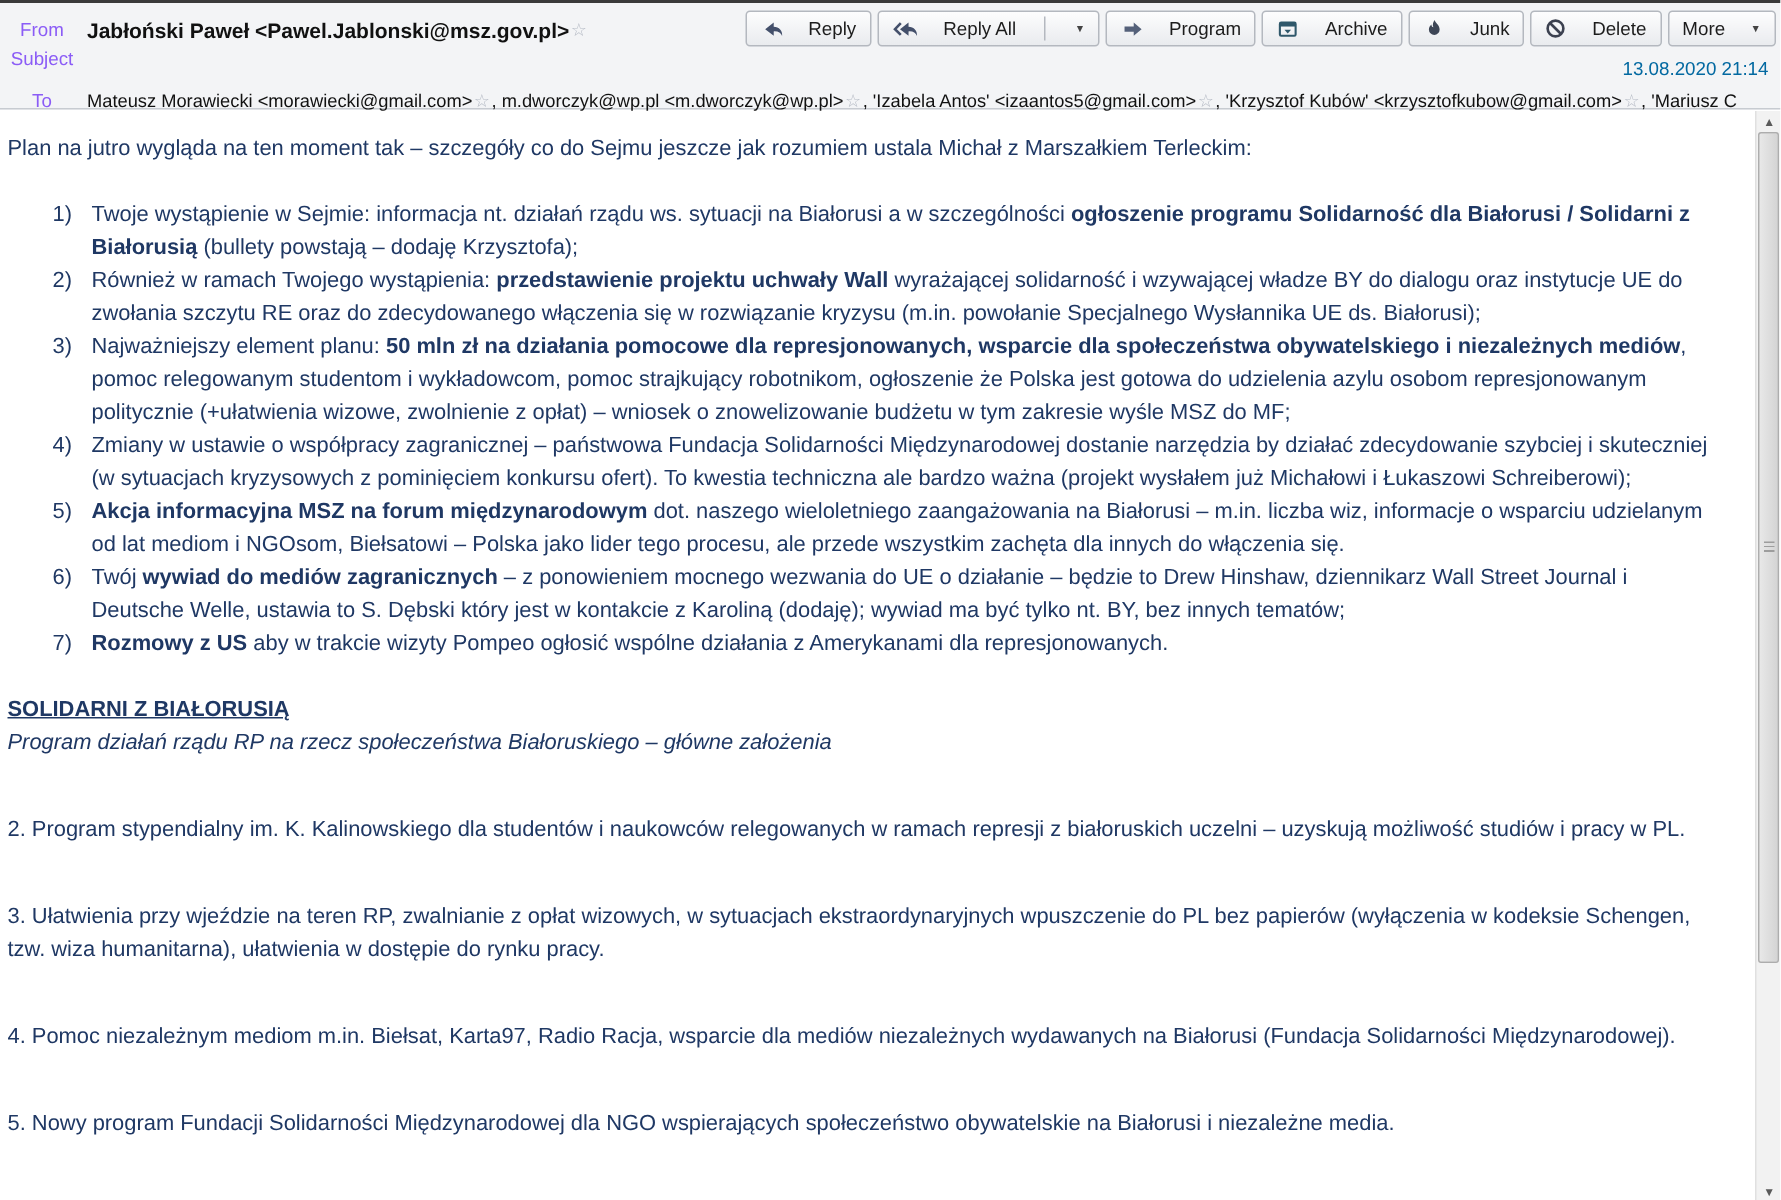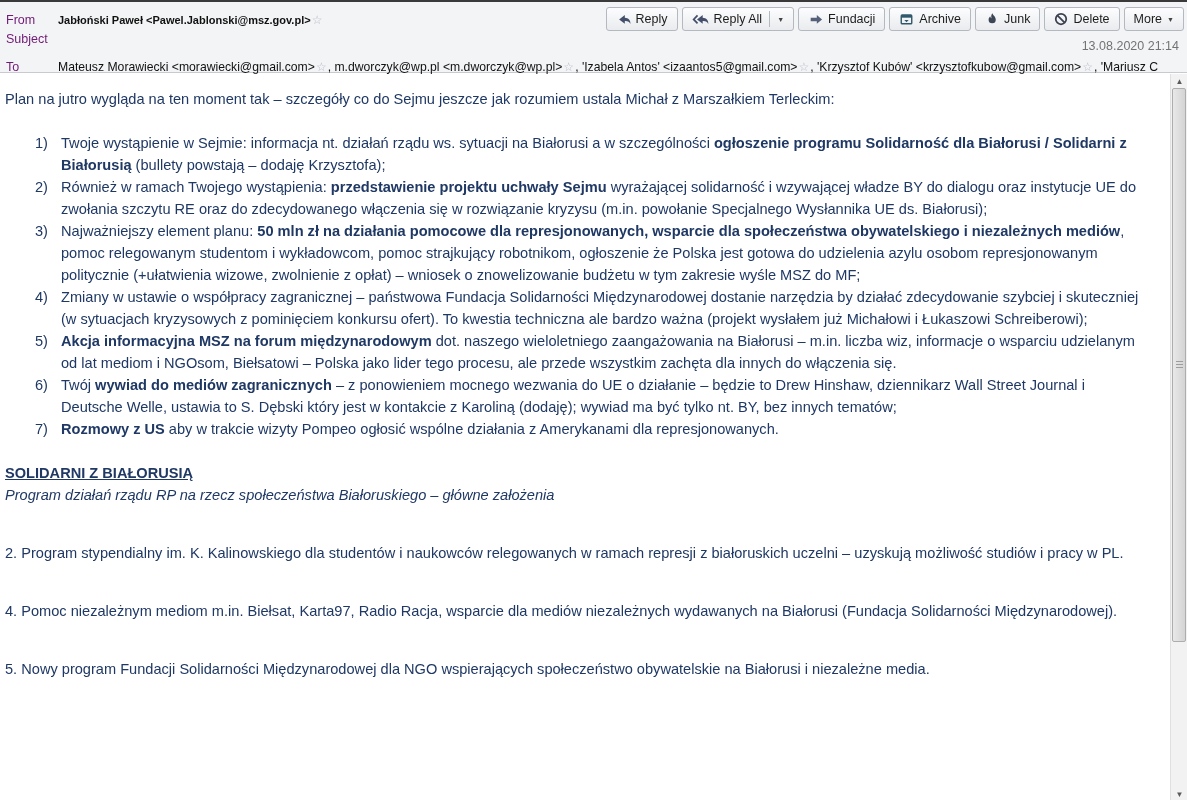--- a/index.html
+++ b/index.html
@@ -3,32 +3,32 @@
 <meta charset="utf-8">
 <style>
   * { margin:0; padding:0; box-sizing:border-box; }
   html,body { width:1187px; height:800px; overflow:hidden; background:#fff;
     font-family:"Liberation Sans", sans-serif; }
   .window { position:relative; width:1187px; height:800px; border-top:2px solid #3a3a3a; background:#fff; }
 
   
   .msg-header { position:relative; background:#f3f4f6; border-bottom:1px solid #c7cbd1; padding:9px 6px 8px 6px; height:71px; }
   .hrow { display:flex; align-items:flex-start; line-height:19px; }
-  .hlabel { width:52px; flex:none; text-align:left; color:#701a75; font-size:12.5px; padding-right:8px; }
-  .hval { font-size:11px; color:#111; white-space:nowrap; overflow:hidden; }
+  .hlabel { width:52px; flex:none; text-align:center; color:#8b5cf6; font-size:12.5px; padding-right:8px; }
+  .hval { font-size:14px; color:#111; white-space:nowrap; overflow:hidden; }
   .hval.bold { font-weight:bold; }
   .star { color:#b7bcc6; font-size:12px; margin:0 1px; }
   .to-row { margin-top:9px; }
   .to-line { font-size:12.2px; color:#111; white-space:nowrap; overflow:hidden; max-width:1100px; }
 
-  .date-stamp { position:absolute; right:8px; top:37px; font-size:12.5px; color:#737373; }
+  .date-stamp { position:absolute; right:8px; top:37px; font-size:12.5px; color:#0369a1; }
 
   
   .toolbar { position:absolute; top:5px; right:3px; display:flex; gap:4px; }
-  .tbtn { display:inline-flex; align-items:center; gap:5px; height:24px; padding:0 9px;
+  .tbtn { display:inline-flex; align-items:center; gap:17px; height:24px; padding:0 9px;
     background:linear-gradient(#fdfdfe,#e9ebee); border:1px solid #b4b8bf; border-radius:3px;
     font-size:12.5px; color:#1c1c1c; cursor:pointer; }
   .tbtn svg { display:block; }
   .split-sep { width:1px; height:16px; background:#b4b8bf; margin:0 2px; }
   .dd-arrow { font-size:7px; color:#444; line-height:1; }
 
   
   .msg-body { position:relative; padding:15px 40px 0 5px; color:#1f3864; font-size:14.6px; line-height:22px; }
   .b { font-weight:bold; }
   .intro { margin-bottom:22px; }
@@ -95,21 +95,21 @@
         <span>Reply All</span>
         <span class="split-sep"></span>
         <span class="dd-arrow">▼</span>
       </div>
       <div class="tbtn">
         <span>
             <svg width="15" height="14" viewBox="0 0 16 16">
               <path d="M2.5 6.5h7v-3l6 5-6 5v-3h-7z" fill="#55617a"></path>
             </svg>
           </span>
-        <span>Fundacji</span>
+        <span>Program</span>
       </div>
       <div class="tbtn">
         <span>
             <svg width="15" height="14" viewBox="0 0 16 16">
               <rect x="2" y="3.5" width="12" height="10" rx="1" fill="none" stroke="#30586b" stroke-width="1.6"></rect>
               <rect x="2" y="3.5" width="12" height="3" fill="#30586b"></rect>
               <path d="M5.5 9h5l-2.5 2.8z" fill="#30586b"></path>
             </svg>
           </span>
         <span>Archive</span>
@@ -141,21 +141,21 @@
   <div class="msg-body">
     <p class="intro">Plan na jutro wygląda na ten moment tak – szczegóły co do Sejmu jeszcze jak rozumiem ustala Michał z Marszałkiem Terleckim:</p>
 
     <div class="numlist" id="list-a">
         <div class="li">
           <span class="num">1)</span>
           <span class="txt"><span>Twoje wystąpienie w Sejmie: informacja nt. działań rządu ws. sytuacji na Białorusi a w szczególności </span><span class="b">ogłoszenie programu Solidarność dla Białorusi / Solidarni z Białorusią</span><span> (bullety powstają – dodaję Krzysztofa);</span></span>
         </div>
         <div class="li">
           <span class="num">2)</span>
-          <span class="txt"><span>Również w ramach Twojego wystąpienia: </span><span class="b">przedstawienie projektu uchwały Sejmu</span><span> wyrażającej solidarność i wzywającej władze BY do dialogu oraz instytucje UE do zwołania szczytu RE oraz do zdecydowanego włączenia się w rozwiązanie kryzysu (m.in. powołanie Specjalnego Wysłannika UE ds. Białorusi);</span></span>
+          <span class="txt"><span>Również w ramach Twojego wystąpienia: </span><span class="b">przedstawienie projektu uchwały Wall</span><span> wyrażającej solidarność i wzywającej władze BY do dialogu oraz instytucje UE do zwołania szczytu RE oraz do zdecydowanego włączenia się w rozwiązanie kryzysu (m.in. powołanie Specjalnego Wysłannika UE ds. Białorusi);</span></span>
         </div>
         <div class="li">
           <span class="num">3)</span>
           <span class="txt"><span>Najważniejszy element planu: </span><span class="b">50 mln zł na działania pomocowe dla represjonowanych, wsparcie dla społeczeństwa obywatelskiego i niezależnych mediów</span><span>, pomoc relegowanym studentom i wykładowcom, pomoc strajkujący robotnikom, ogłoszenie że Polska jest gotowa do udzielenia azylu osobom represjonowanym politycznie (+ułatwienia wizowe, zwolnienie z opłat) – wniosek o znowelizowanie budżetu w tym zakresie wyśle MSZ do MF;</span></span>
         </div>
         <div class="li">
           <span class="num">4)</span>
           <span class="txt"><span>Zmiany w ustawie o współpracy zagranicznej – państwowa Fundacja Solidarności Międzynarodowej dostanie narzędzia by działać zdecydowanie szybciej i skuteczniej (w sytuacjach kryzysowych z pominięciem konkursu ofert). To kwestia techniczna ale bardzo ważna (projekt wysłałem już Michałowi i Łukaszowi Schreiberowi);</span></span>
         </div>
       </div>
@@ -172,20 +172,21 @@
           <span class="num">7)</span>
           <span class="txt"><span class="b">Rozmowy z US</span><span> aby w trakcie wizyty Pompeo ogłosić wspólne działania z Amerykanami dla represjonowanych.</span></span>
         </div>
       </div>
 
     <p class="section-heading">SOLIDARNI Z BIAŁORUSIĄ</p>
     <p class="section-sub">Program działań rządu RP na rzecz społeczeństwa Białoruskiego – główne założenia</p>
 
     <div class="paras" id="paras">
         <p>2. Program stypendialny im. K. Kalinowskiego dla studentów i naukowców relegowanych w ramach represji z białoruskich uczelni – uzyskują możliwość studiów i pracy w PL.</p>
+        <p>3. Ułatwienia przy wjeździe na teren RP, zwalnianie z opłat wizowych, w sytuacjach ekstraordynaryjnych wpuszczenie do PL bez papierów  (wyłączenia w kodeksie Schengen, tzw. wiza humanitarna), ułatwienia w dostępie do rynku pracy.</p>
         <p>4.  Pomoc niezależnym mediom m.in. Biełsat, Karta97, Radio Racja, wsparcie dla mediów niezależnych wydawanych na Białorusi (Fundacja Solidarności Międzynarodowej).</p>
         <p>5. Nowy program Fundacji Solidarności Międzynarodowej dla NGO wspierających społeczeństwo obywatelskie na Białorusi i niezależne media.</p>
       </div>
 
   </div>
 
   <div class="scrollbar">
     <div class="sb-arrow sb-up">▲</div>
     <div class="sb-thumb">
         <div class="sb-grip"></div>

